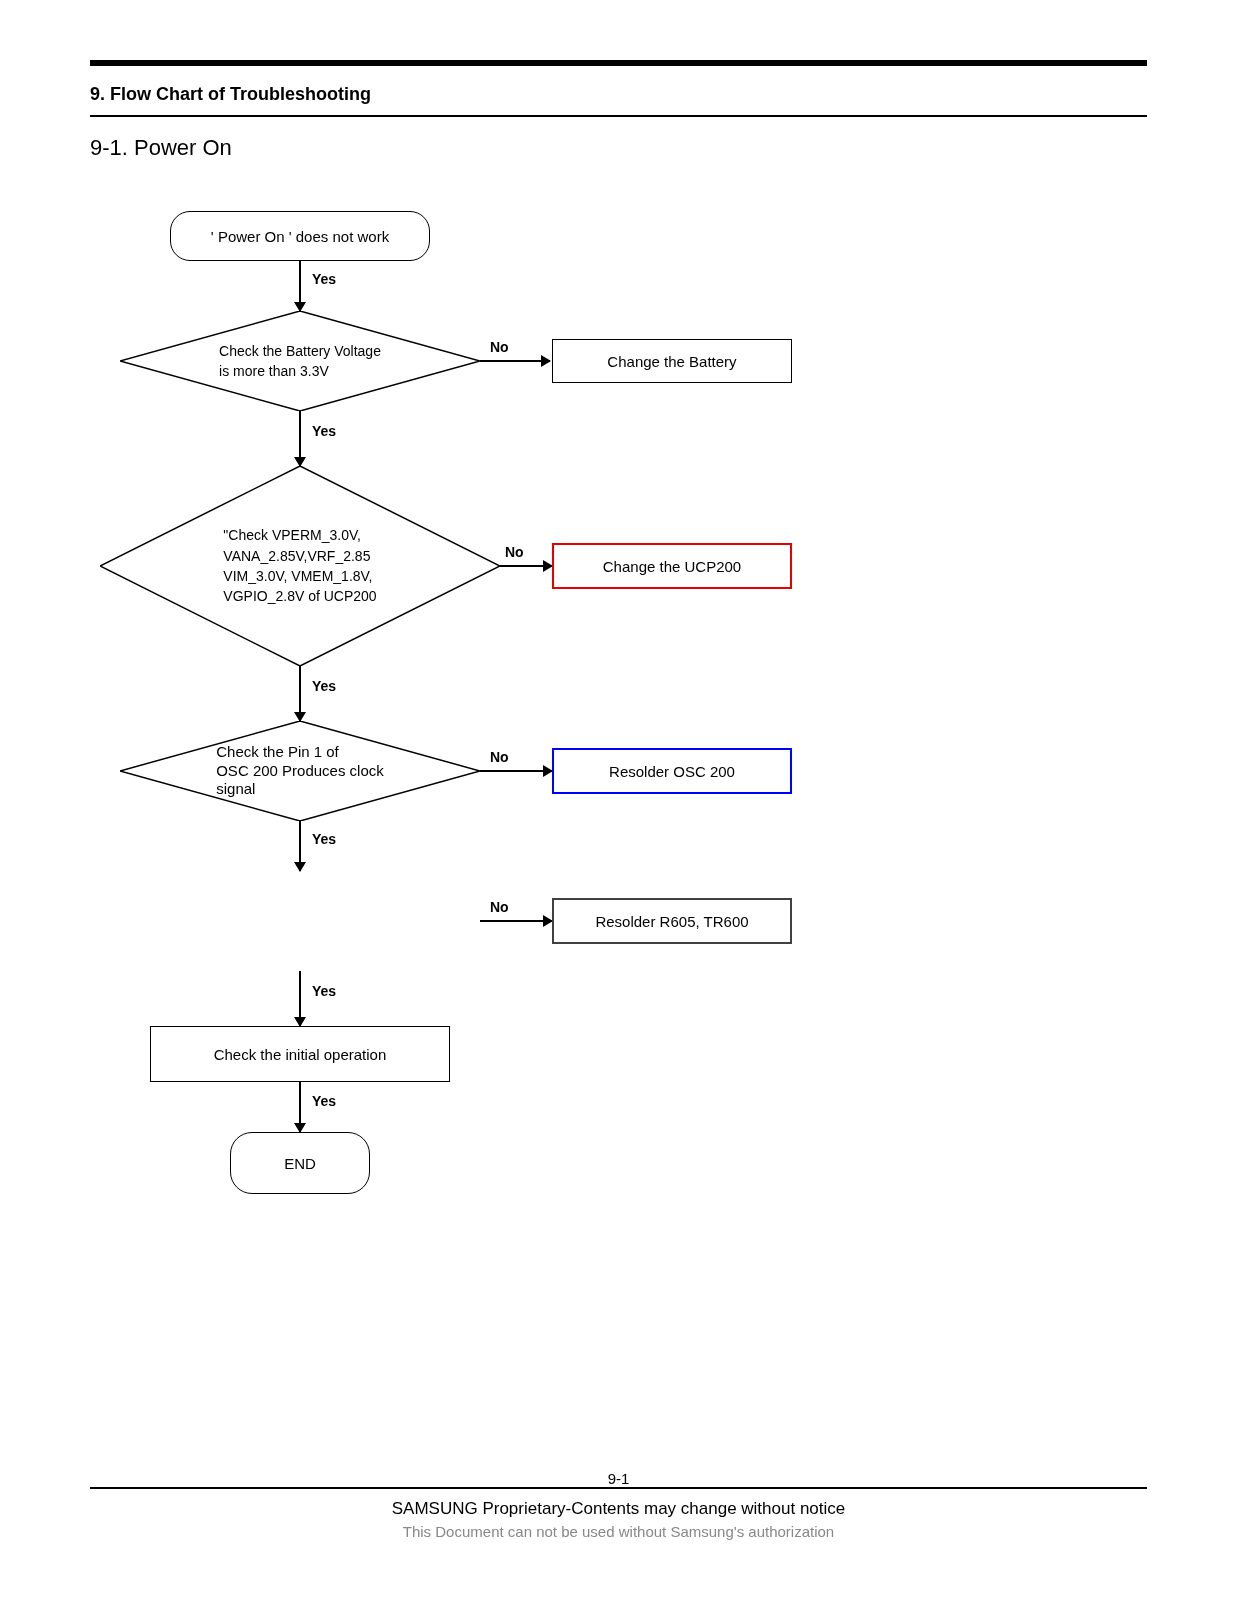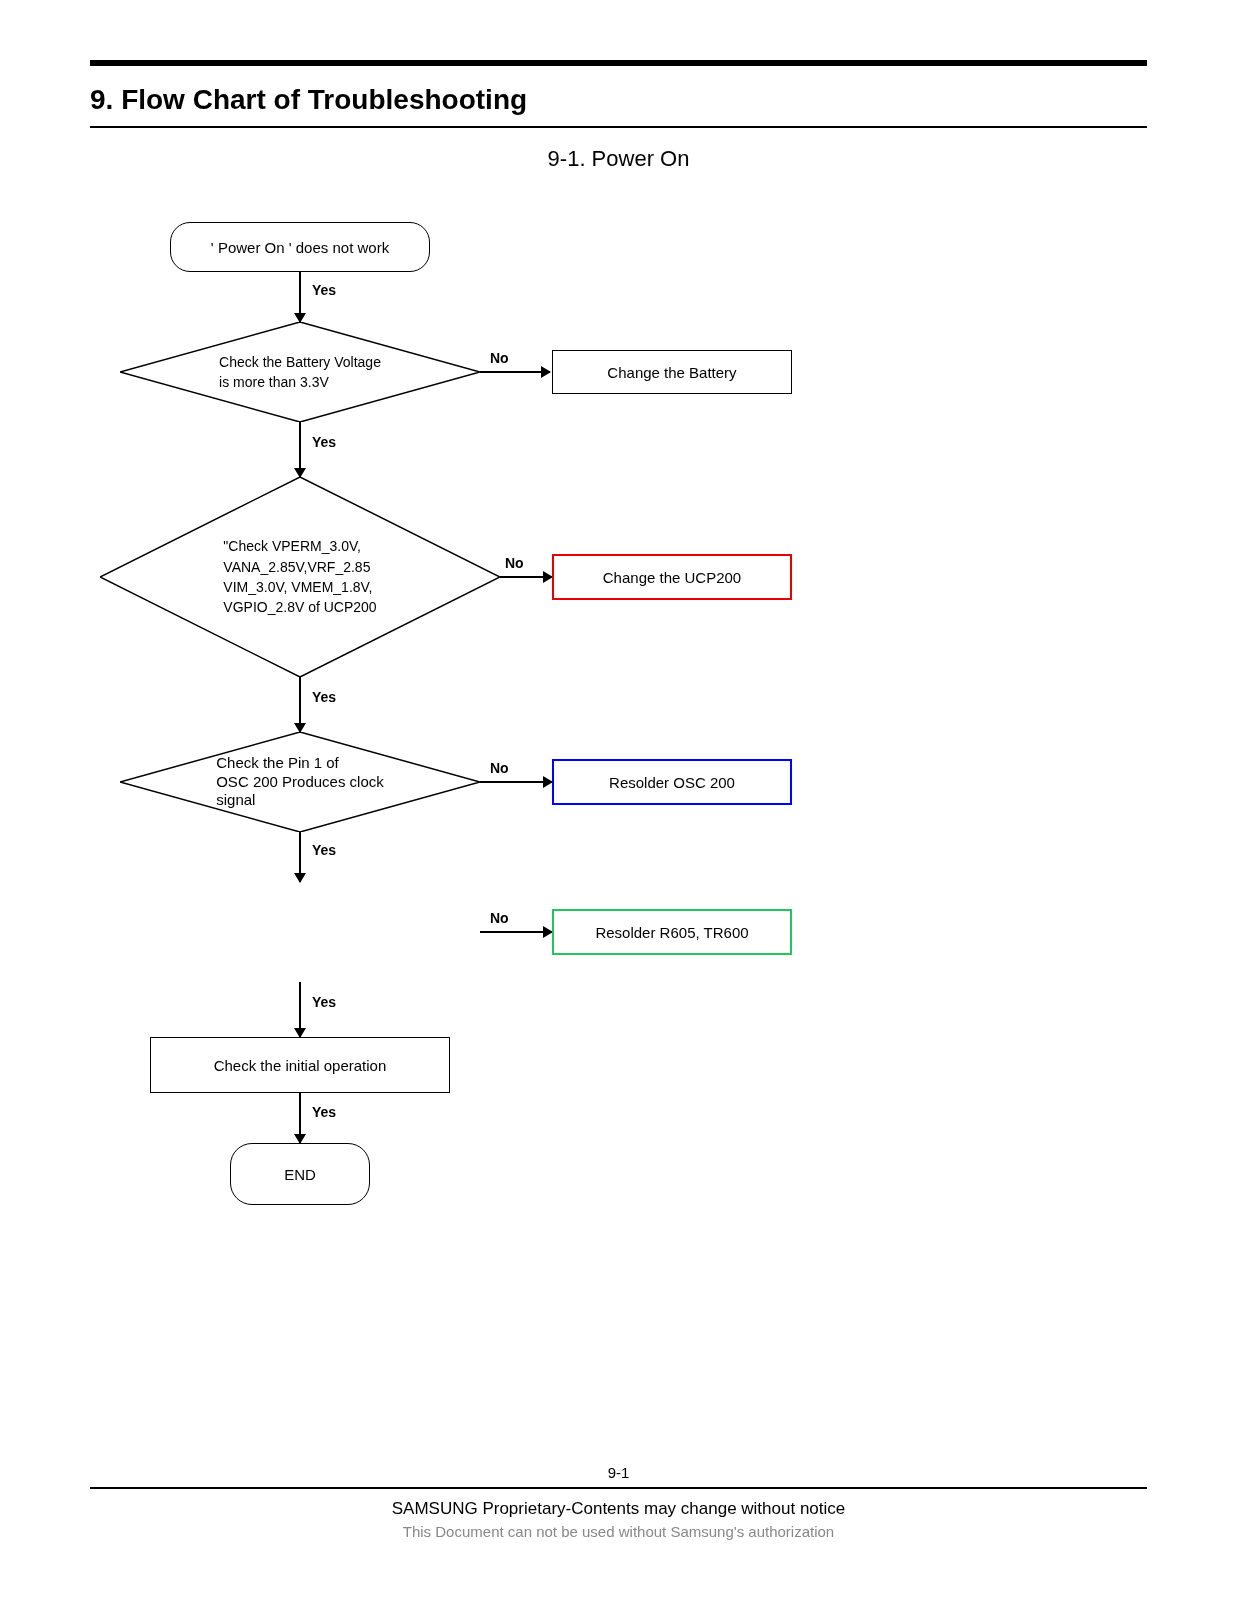--- a/index.html
+++ b/index.html
@@ -20,29 +20,28 @@
     border: 0;
     border-top: 6px solid #000;
     margin: 0;
   }
   .rule-thin {
     border: 0;
     border-top: 2px solid #000;
     margin: 0;
   }
   h1.title {
-    font-size: 28px;
+    font-size: 18px;
     font-weight: bold;
     margin: 18px 0 10px 0;
   }
   h2.subtitle {
     font-size: 22px;
     font-weight: normal;
     margin: 18px 0 0 0;
-    text-align: center;
   }
   .chart {
     position: relative;
     width: 100%;
     height: 1160px;
     margin-top: 10px;
   }
   .node {
     position: absolute;
     box-sizing: border-box;
@@ -56,21 +55,21 @@
   }
   .node.start {
     border: 1.5px solid #000;
     border-radius: 20px;
   }
   .node.process {
     border: 1.5px solid #000;
   }
   .node.action-red   { border: 2px solid #e60000; }
   .node.action-blue  { border: 2px solid #0000ff; }
-  .node.action-green { border: 2px solid #22c55e; }
+  .node.action-green { border: 2px solid #404040; }
   .node.end {
     border: 1.5px solid #000;
     border-radius: 22px;
   }
   
   .diamond {
     position: absolute;
     width: 360px;
     height: 130px;
   }
@@ -112,21 +111,21 @@
     border-bottom:6px solid transparent;
     border-left:10px solid #000;
   }
 
   .footer {
     position: absolute;
     left: 90px; right: 90px;
     bottom: 60px;
     text-align: center;
   }
-  .footer .pg { font-size: 15px; margin-bottom: 6px; }
+  .footer .pg { font-size: 15px; }
   .footer .ftxt1 { font-size: 17px; margin-top: 10px; }
   .footer .ftxt2 { font-size: 15px; color: #888; margin-top: 4px; }
 </style>
 </head>
 <body>
 
 <div class="page">
   <hr class="rule-thick">
   <h1 class="title">9. Flow Chart of Troubleshooting</h1>
   <hr class="rule-thin">

